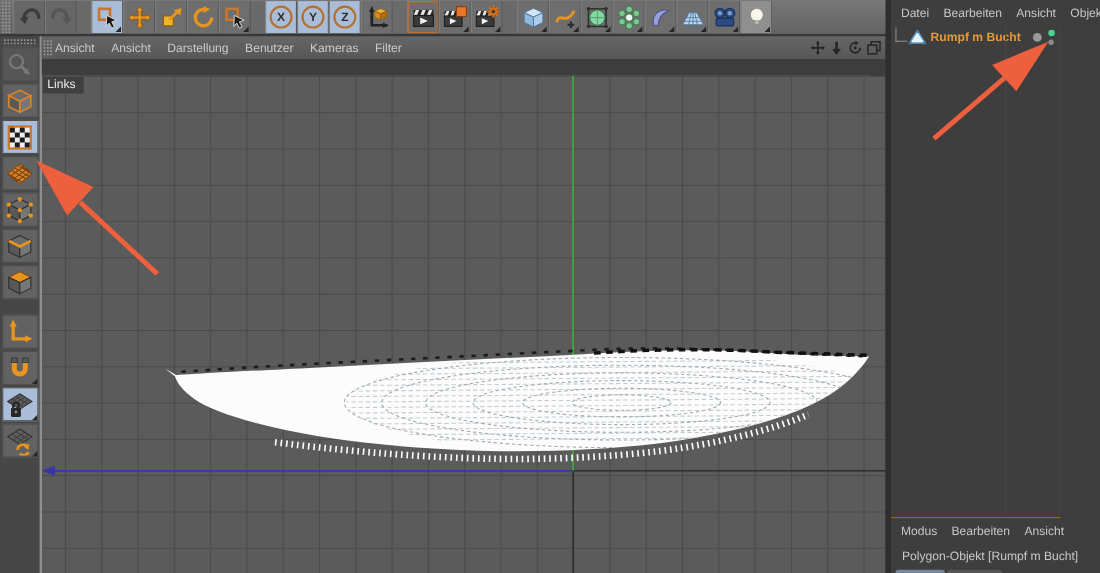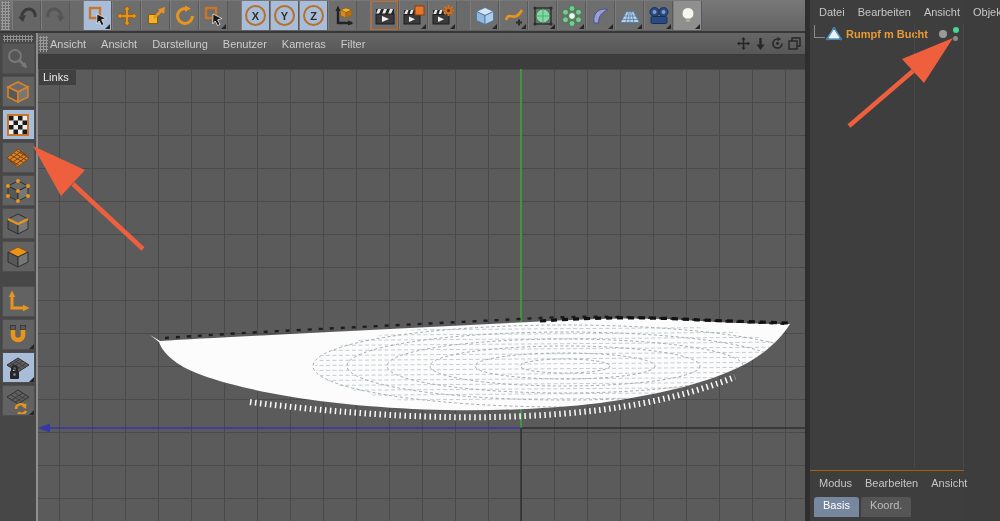--- a/index.html
+++ b/index.html
@@ -550,20 +550,29 @@
     </span>
   </div>
 
   <div id="rp-bottom">
     <div class="rp-menubar">
       <div class="grip2"></div>
       <span class="rp-menu-item">Modus</span>
       <span class="rp-menu-item">Bearbeiten</span>
       <span class="rp-menu-item">Ansicht</span>
     </div>
+    <div id="am-title-row">
+      <svg width="16" height="14">
+        <polygon points="8,1 15,12 1,12" fill="#eaf3fa" stroke="#5f9cc8" stroke-width="1.4"></polygon>
+        <circle cx="8" cy="1.5" r="1.4" fill="#3f7fae"></circle>
+          <circle cx="1.5" cy="12" r="1.4" fill="#3f7fae"></circle>
+          <circle cx="14.5" cy="12" r="1.4" fill="#3f7fae"></circle>
+      </svg>
+      <span id="am-title">Polygon-Objekt [Rumpf m Bucht]</span>
+    </div>
     <div id="am-tabs">
       <span class="am-tab on">Basis</span>
       <span class="am-tab off">Koord.</span>
     </div>
   </div>
 </div>
 
 <svg id="arrows">
   <g>
     <line x1="143" y1="249" x2="73" y2="184" stroke="#ee5f3e" stroke-width="4.5"></line>

